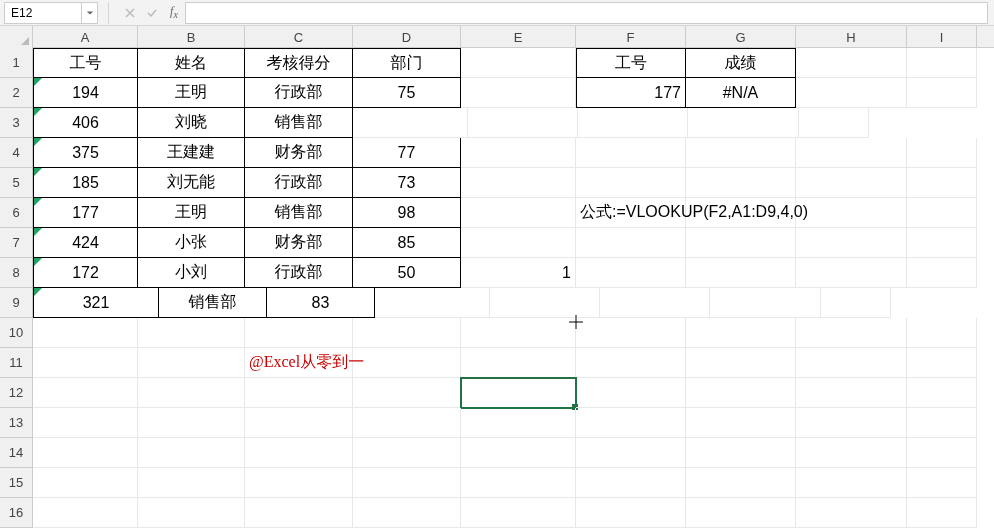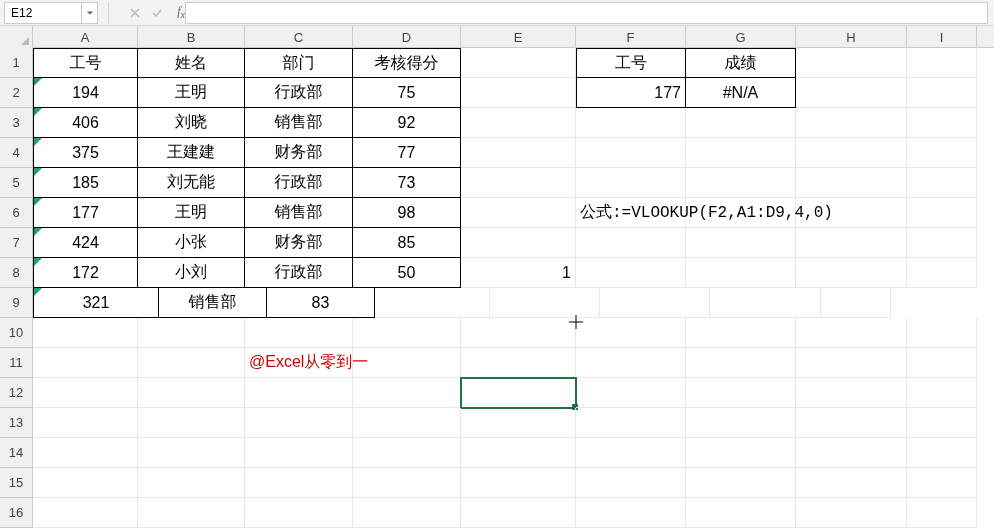--- a/index.html
+++ b/index.html
@@ -34,21 +34,21 @@
   .name-drop {
     width: 16px; height: 22px;
     display:flex; align-items:center; justify-content:center;
     border:1px solid #ccc; border-left:none;
     background:#fff;
   }
   .name-drop svg { width:8px; height:8px; fill:#666; }
   .fbar-sep { width:1px; height:22px; background:#d4d4d4; margin: 0 10px; }
   .fbar-btn {
     width:22px; height:22px;
-    display:flex; align-items:center; justify-content:flex-end;
+    display:flex; align-items:center; justify-content:center;
     color:#999;
   }
   .fbar-btn svg { width:12px; height:12px; }
   .formula-input {
     flex:1; height:22px; background:#fff;
     border:1px solid #ccc; margin-right:6px;
     padding:0 4px; display:flex; align-items:center;
   }
   
   
@@ -92,21 +92,21 @@
   .cell {
     border-right:1px solid #e8e8e8;
     border-bottom:1px solid #e8e8e8;
     display:flex; align-items:center; justify-content:center;
     padding:0 4px;
     font-size:16px;
     position:relative;
     white-space:nowrap;
     overflow:visible;
   }
-  .cell.left { justify-content:flex-start;font-family:Liberation Mono, monospace; }
+  .cell.left { justify-content:flex-start; }
   .cell.right { justify-content:flex-end; }
   .cell.bold-border { border-right:1px solid #000; border-bottom:1px solid #000; }
   .cell.bt { border-top:1px solid #000; }
   .cell.bl { border-left:1px solid #000; }
   .green-tri::before {
     content:""; position:absolute; top:0; left:0;
     border-top:8px solid #21a366;
     border-right:8px solid transparent;
   }
   .red-txt { color:#c00; }
@@ -181,24 +181,24 @@
     <div class="rows" id="rows">
         <div class="row">
           <div class="row-h">1</div>
           <div class="cell bold-border bt bl" style="width: 105px;">
             <span>工号</span>
           </div>
           <div class="cell bold-border bt" style="width: 107px;">
             <span>姓名</span>
           </div>
           <div class="cell bold-border bt" style="width: 108px;">
+            <span>考核得分</span>
+          </div>
+          <div class="cell bold-border bt" style="width: 108px;">
             <span>部门</span>
-          </div>
-          <div class="cell bold-border bt" style="width: 108px;">
-            <span>考核得分</span>
           </div>
           <div class="cell" style="width: 115px;"></div>
           <div class="cell bold-border bt bl" style="width: 110px;">
             <span>工号</span>
           </div>
           <div class="cell bold-border bt" style="width: 110px;">
             <span>成绩</span>
           </div>
           <div class="cell" style="width: 111px;"></div>
           <div class="cell" style="width: 70px;"></div>
@@ -230,23 +230,20 @@
         <div class="row">
           <div class="row-h">3</div>
           <div class="cell bold-border bl green-tri" style="width: 105px;">
             <span>406</span>
           </div>
           <div class="cell bold-border" style="width: 107px;">
             <span>刘晓</span>
           </div>
           <div class="cell bold-border" style="width: 108px;">
             <span>销售部</span>
-          </div>
-          <div class="cell bold-border" style="width: 108px;">
-            <span>92</span>
           </div>
           <div class="cell" style="width: 115px;"></div>
           <div class="cell" style="width: 110px;"></div>
           <div class="cell" style="width: 110px;"></div>
           <div class="cell" style="width: 111px;"></div>
           <div class="cell" style="width: 70px;"></div>
         </div>
         <div class="row">
           <div class="row-h">4</div>
           <div class="cell bold-border bl green-tri" style="width: 105px;">
@@ -377,21 +374,21 @@
           <div class="cell" style="width: 115px;"></div>
           <div class="cell" style="width: 110px;"></div>
           <div class="cell" style="width: 110px;"></div>
           <div class="cell" style="width: 111px;"></div>
           <div class="cell" style="width: 70px;"></div>
         </div>
         <div class="row">
           <div class="row-h">11</div>
           <div class="cell" style="width: 105px;"></div>
           <div class="cell" style="width: 107px;"></div>
-          <div class="cell" style="width: 108px;">
+          <div class="cell" style="width: 108px; font-family: Liberation Serif, serif;">
             <span class="overflow-text red-txt">@Excel从零到一</span>
           </div>
           <div class="cell" style="width: 108px;"></div>
           <div class="cell" style="width: 115px;"></div>
           <div class="cell" style="width: 110px;"></div>
           <div class="cell" style="width: 110px;"></div>
           <div class="cell" style="width: 111px;"></div>
           <div class="cell" style="width: 70px;"></div>
         </div>
         <div class="row">

